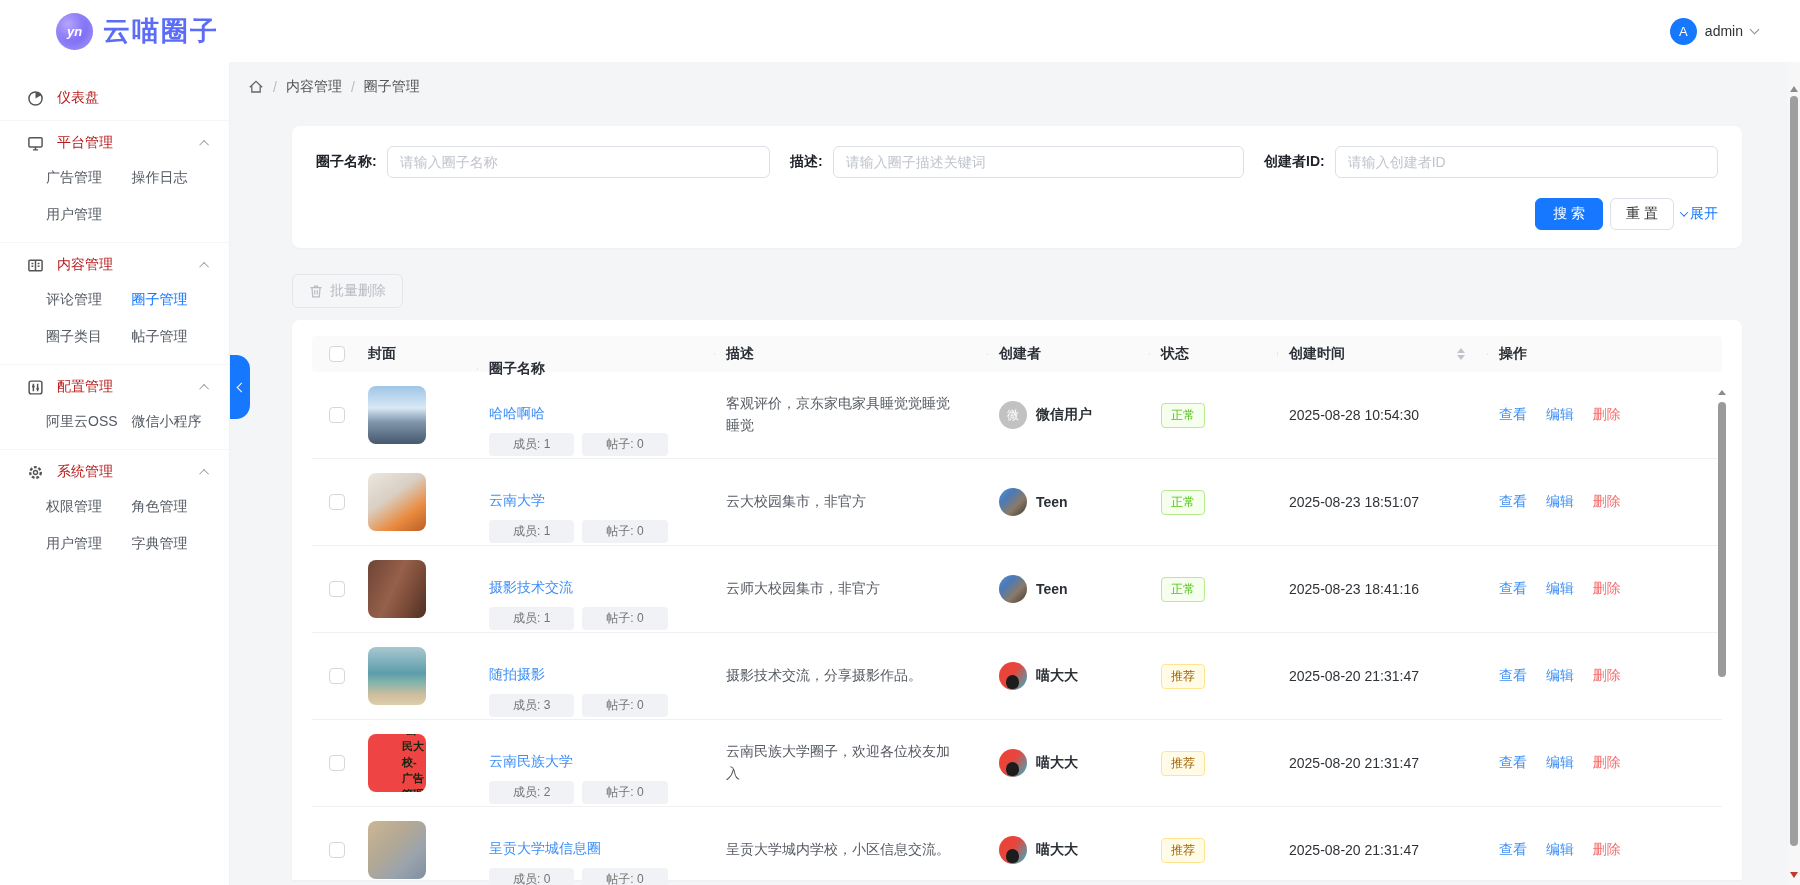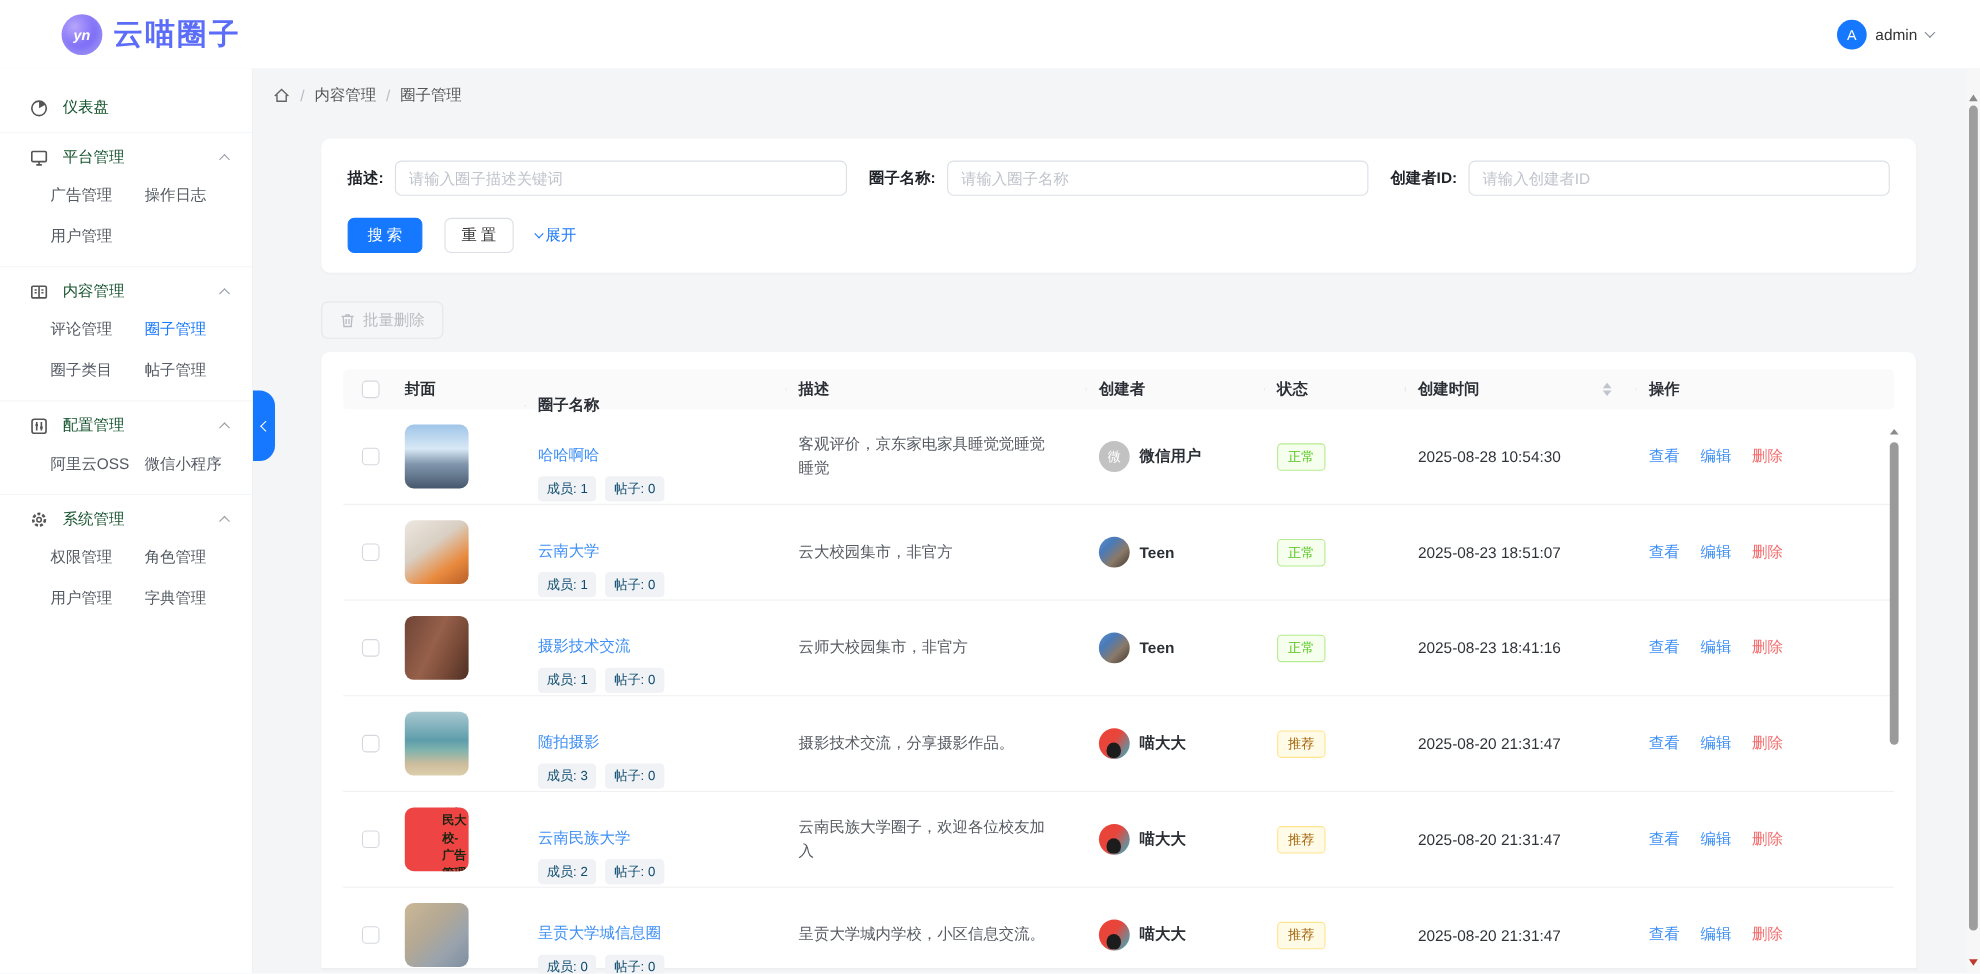--- a/index.html
+++ b/index.html
@@ -25,21 +25,21 @@
   .user-avatar { width:27px; height:27px; border-radius:50%; background:#1677ff; color:#fff;
     display:flex; align-items:center; justify-content:center; font-size:13px; }
   .caret-down { width:7px; height:7px; border-right:1.5px solid #8a8f99; border-bottom:1.5px solid #8a8f99;
     transform:rotate(45deg); margin-top:-3px; }
 
   
   .sidebar { position:absolute; top:62px; left:0; bottom:0; width:230px; background:#fff;
     border-right:1px solid #f0f1f2; padding-top:14px; z-index:3; }
   .menu-group + .menu-group { border-top:1px solid #f5f6f7; }
   .menu-group-header { display:flex; align-items:center; height:44px; padding:0 20px 0 27px;
-    color:#14532d; cursor:pointer; }
+    color:#b91c1c; cursor:pointer; }
   .micon { width:17px; height:17px; margin-right:13px; color:#555; display:flex; align-items:center; }
   .micon svg { width:17px; height:17px; }
   .chev-up { margin-left:auto; width:7px; height:7px; border-left:1.5px solid #9aa0a8;
     border-top:1.5px solid #9aa0a8; transform:rotate(45deg) translateY(2px); }
   .submenu { display:grid; grid-template-columns:1fr 1fr; padding:4px 12px 18px 46px; row-gap:19px;
     color:#545a63; }
   .sub-item { cursor:pointer; }
   .on-true { color:#1677ff; }
 
   .collapse-handle { position:absolute; left:230px; top:355px; width:20px; height:64px;
@@ -56,21 +56,21 @@
   .cards { padding:0 46px 0 61px; }
 
   .search-card { margin-top:28px; background:#fff; border-radius:8px; padding:20px 24px 18px;
     box-shadow:0 1px 2px rgba(0,0,0,.03); }
   .filter-row { display:flex; gap:20px; }
   .field { flex:1; display:flex; align-items:center; }
   .field label { font-weight:600; color:#1f2329; margin-right:10px; white-space:nowrap; }
   .field input { flex:1; height:32px; border:1px solid #dcdfe6; border-radius:6px; padding:0 12px;
     font-size:14px; color:#333; outline:none; font-family:inherit; min-width:0; }
   .field input::placeholder { color:#c0c4cc; }
-  .filter-actions { display:flex; justify-content:flex-start; align-items:center; gap:20px; margin-top:20px;font-family:Liberation Serif, serif; }
+  .filter-actions { display:flex; justify-content:flex-end; align-items:center; gap:7px; margin-top:20px; }
   .btn { height:32px; border-radius:6px; font-size:14px; cursor:pointer; font-family:inherit; }
   .btn-primary { background:#1677ff; border:1px solid #1677ff; color:#fff; padding:0 17px; }
   .btn-default { background:#fff; border:1px solid #dcdfe6; color:#333; padding:0 15px; }
   .expand-link { color:#1677ff; display:flex; align-items:center; gap:3px; cursor:pointer; }
   .caret-down-blue { width:6px; height:6px; border-right:1.5px solid #1677ff; border-bottom:1.5px solid #1677ff;
     transform:rotate(45deg) translate(-1px,-1px); }
 
   .batch-btn { margin-top:26px; display:inline-flex; align-items:center; gap:7px; height:34px;
     padding:0 16px; background:#f5f6f8; border:1px solid #e4e6e9; border-radius:6px;
     color:#b9bcc2; font-size:14px; cursor:not-allowed; font-family:inherit; }
@@ -103,21 +103,21 @@
   .cv-city { background:linear-gradient(180deg,#9fc5e8 0%,#d8e8f5 38%,#8196ad 62%,#46586c 100%); }
   .cv-portrait { background:linear-gradient(145deg,#ece7e0 0%,#d9cfc3 40%,#e98a3e 72%,#b95f28 100%); }
   .cv-canyon { background:linear-gradient(115deg,#6e4436 0%,#96604a 45%,#7a4b38 70%,#4e2f24 100%); }
   .cv-beach { background:linear-gradient(180deg,#a8c8d0 0%,#5e9dab 45%,#7fb3ad 60%,#cdbd9d 82%,#ddceac 100%); }
   .cv-green { background:#ef4444;padding-left:34px; }
   .cv-green .cover-line { color:#15240f; font-weight:800; font-size:11px; line-height:1.45; letter-spacing:0; }
   .cv-market { background:linear-gradient(135deg,#cbb795 0%,#b3a894 40%,#9aa3ad 70%,#7e8ea0 100%); }
 
   .name-link { color:#3e8ff7; display:inline-block; }
   .badges { display:flex; gap:8px; margin-top:10px; }
-  .badge { background:#f0f2f5; color:#0c4a6e; font-size:12px; padding:3px 8px; border-radius:4px; white-space:nowrap; }
+  .badge { background:#f0f2f5; color:#737373; font-size:12px; padding:3px 24px; border-radius:4px; white-space:nowrap; }
   .desc { color:#565b63; line-height:1.55; display:block; padding-right:34px; }
 
   .creator-wrap { display:flex; align-items:center; gap:9px; }
   .avatar { width:28px; height:28px; border-radius:50%; flex:none; display:flex; align-items:center;
     justify-content:center; color:#fff; font-size:12px; position:relative; overflow:hidden; }
   .av-wechat { background:#c2c2c2; }
   .av-teen { background:linear-gradient(135deg,#5a8fd0 0%,#4a7ab8 30%,#8a7a6a 62%,#42382e 100%); }
   .av-miao { background:linear-gradient(125deg,#ea4335 0%,#e8453c 46%,#2ab5c9 100%); }
   .av-miao::after { content:""; position:absolute; left:7px; bottom:1px; width:13px; height:14px;
     background:#1c1c1c; border-radius:50% 50% 42% 42%; }
@@ -272,26 +272,26 @@
     <span class="bc-sep">/</span>
     <span>圈子管理</span>
   </div>
 
   <div class="cards">
 
     
     <div class="search-card">
       <div class="filter-row">
         <div class="field">
+          <label>圈子名称:</label>
+          <input type="text" placeholder="请输入圈子名称" style="">
+        </div>
+        <div class="field">
           <label>描述:</label>
           <input type="text" placeholder="请输入圈子描述关键词" style="">
-        </div>
-        <div class="field">
-          <label>圈子名称:</label>
-          <input type="text" placeholder="请输入圈子名称" style="">
         </div>
         <div class="field">
           <label>创建者ID:</label>
           <input type="text" placeholder="请输入创建者ID" style="">
         </div>
       </div>
       <div class="filter-actions">
         <button class="btn btn-primary">搜 索</button>
         <button class="btn btn-default">重 置</button>
         <span class="expand-link">

